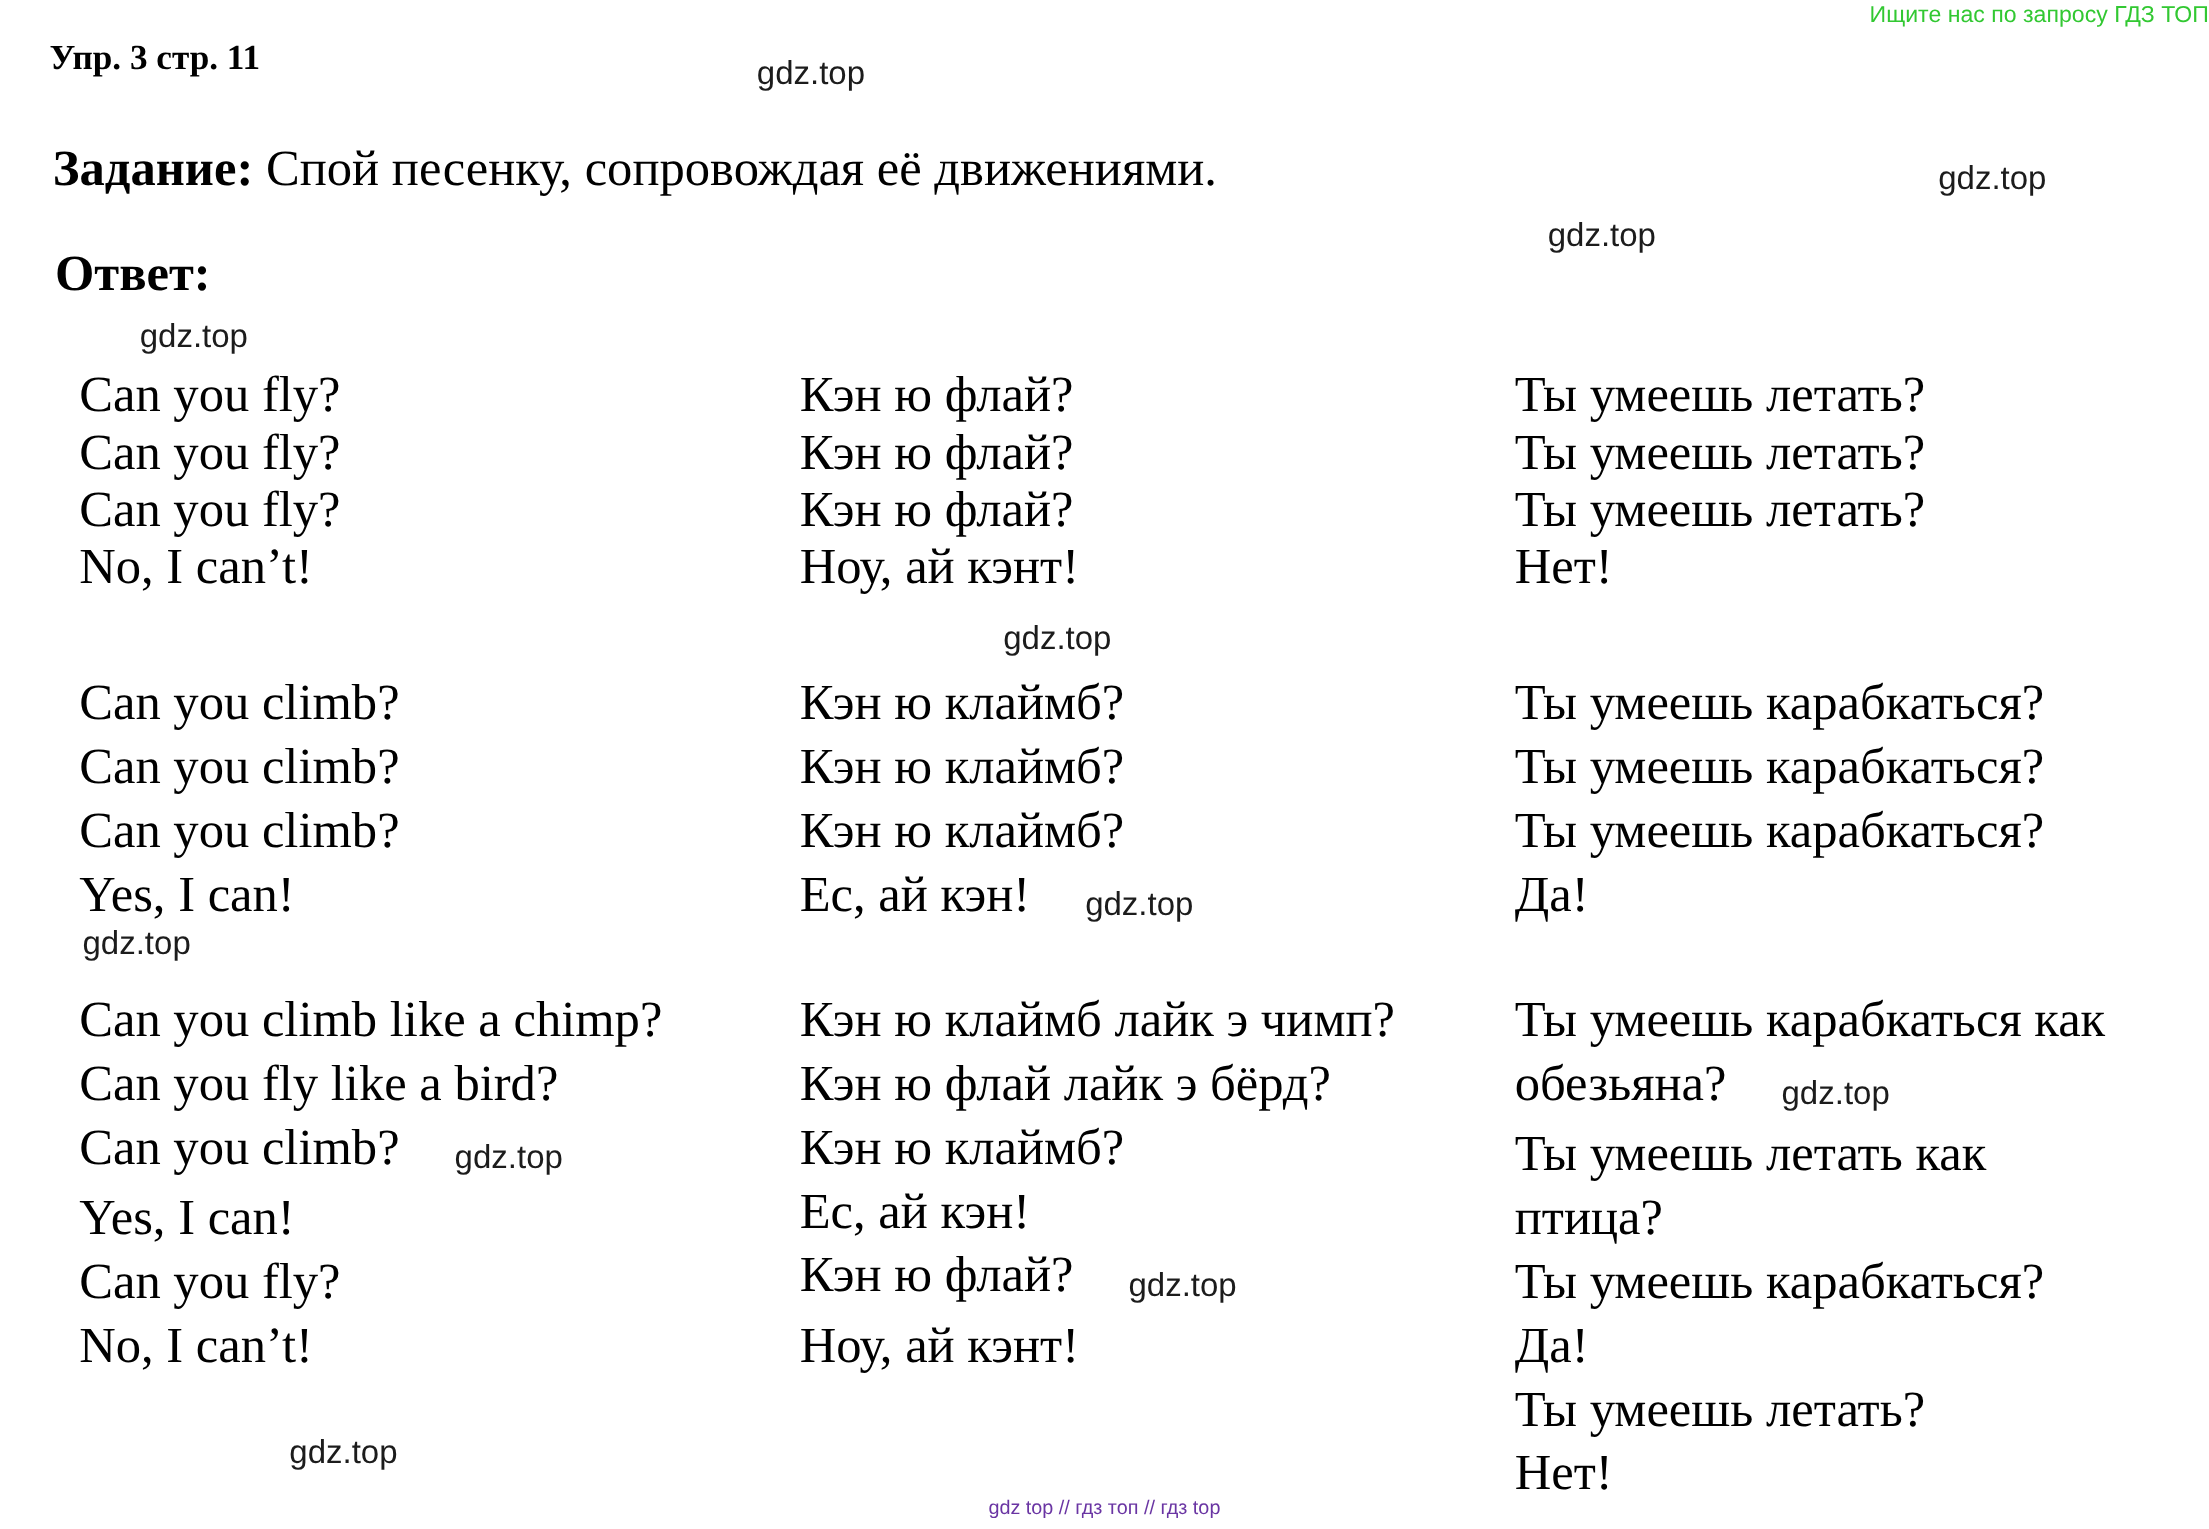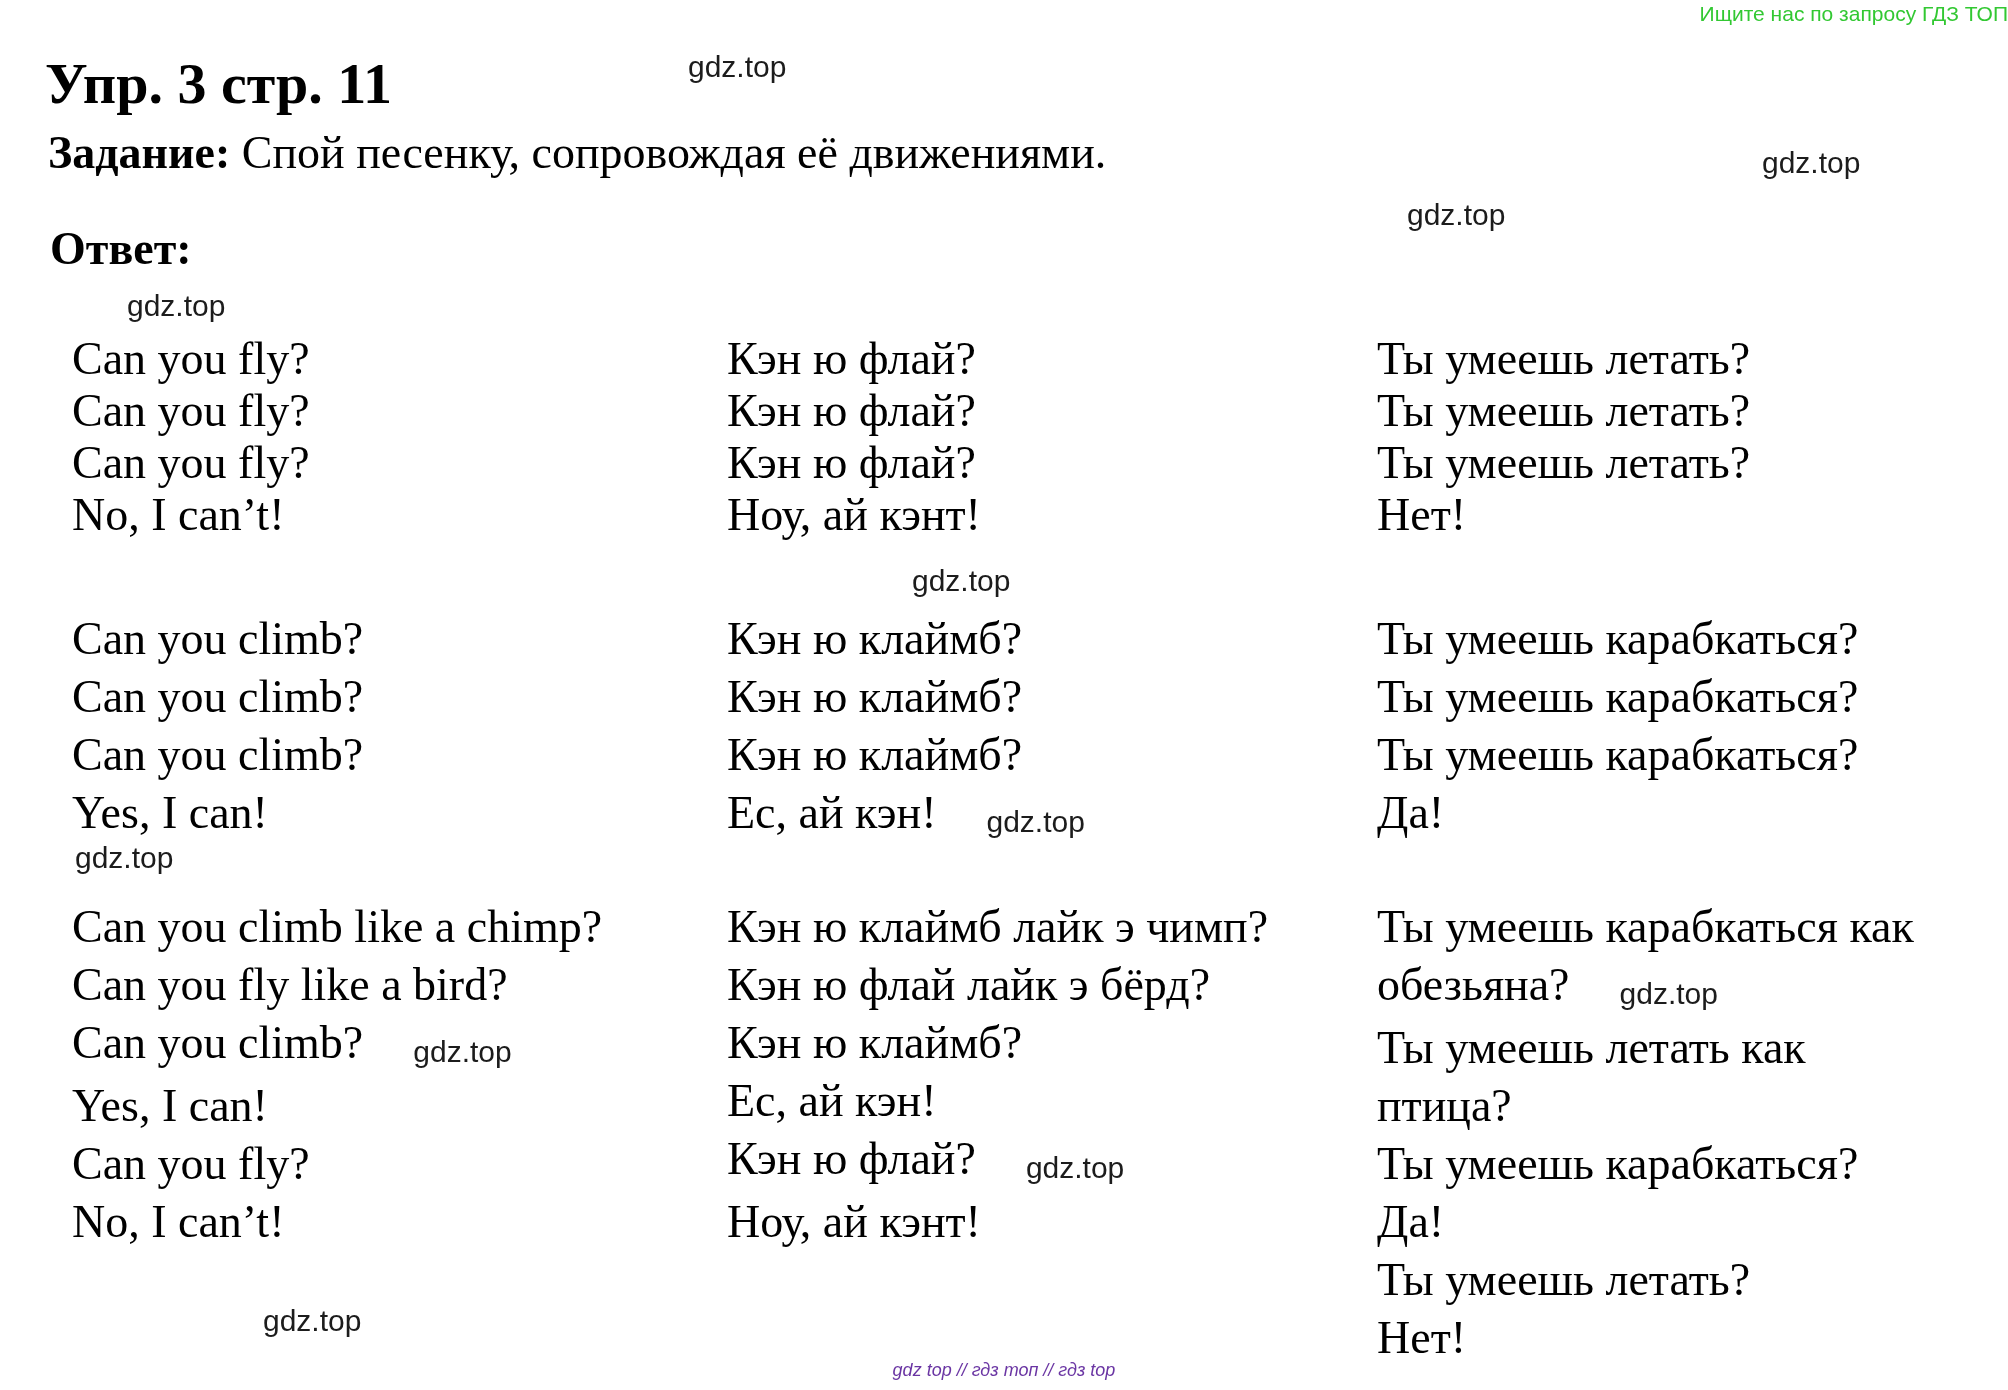--- a/index.html
+++ b/index.html
@@ -12,22 +12,22 @@
     width:2008px;height:1390px;position:relative;background:#ffffff;
     font-family:"Liberation Serif","DejaVu Serif",serif;color:#000;overflow:hidden;
   }
   .abs{position:absolute;}
   .promo{
     position:absolute;top:2px;left:0;right:0;text-align:right;
     font-family:"Liberation Sans","DejaVu Sans",sans-serif;
     font-size:21px;color:var(--green);
   }
   .title{
-    position:absolute;left:45px;top:52px;
-    font-size:58px;font-weight:bold;line-height:1.1;
+    position:absolute;left:45px;top:35px;
+    font-size:32px;font-weight:bold;line-height:1.1;
   }
   .task{
     position:absolute;left:48px;top:128px;
     font-size:46px;line-height:1.1;white-space:nowrap;
   }
   .task .lbl{font-weight:bold;}
   .answer{
     position:absolute;left:50px;top:224px;
     font-size:46px;font-weight:bold;line-height:1.1;
   }
@@ -46,21 +46,21 @@
     position:absolute;font-size:46px;white-space:nowrap;
   }
   .lyr-line span{vertical-align:baseline;margin-top:40px;}
   .wm-inline{
     margin-left:50px;position:relative;top:4px;font-size:30px;
     font-family:"Liberation Sans","DejaVu Sans",sans-serif;color:var(--wm-color);
   }
   .footer{
     position:absolute;top:1360px;left:0;right:0;text-align:center;
     font-family:"Liberation Sans","DejaVu Sans",sans-serif;
-    font-size:18px;color:var(--purple);font-style:italic;
+    font-size:18px;color:var(--purple);
   }
 </style>
 </head>
 <body>
 
 <div class="promo">Ищите нас по запросу ГДЗ ТОП</div>
 
 <div class="title">Упр. 3 стр. 11</div>
 <span class="wm abs wm-top">gdz.top</span>
 

